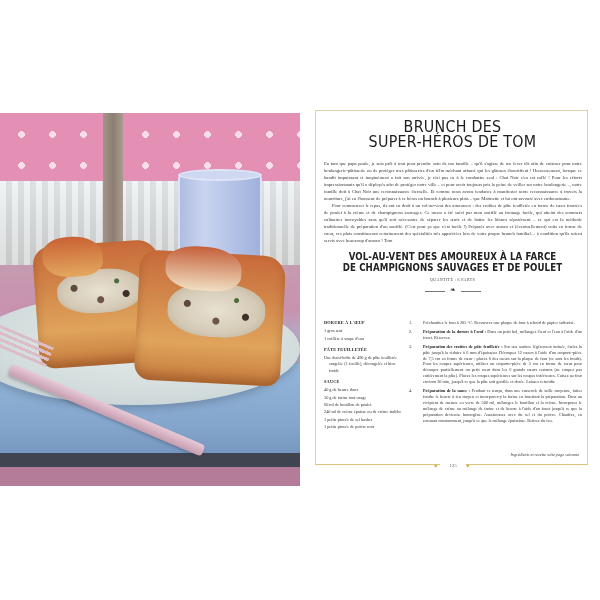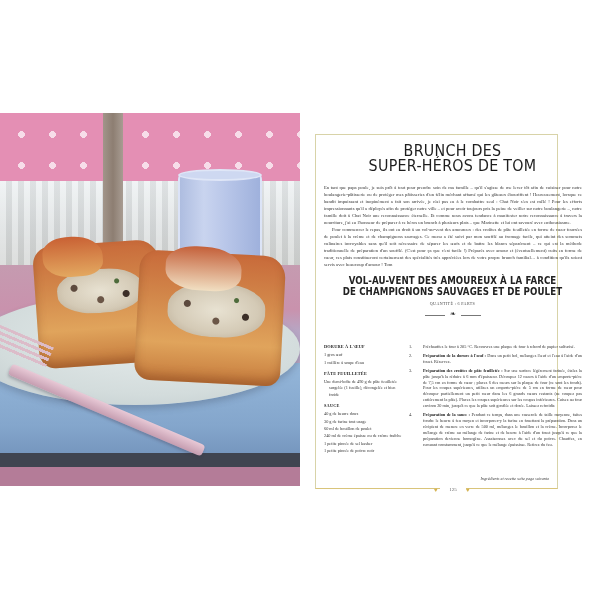--- a/index.html
+++ b/index.html
@@ -93,21 +93,21 @@
     box-shadow: 0 2px 3px rgba(60,50,70,.3);
   }
   .photo .tines {
     position: absolute; left: -8px; top: 222px; width: 60px; height: 22px;
     background: repeating-linear-gradient(180deg, #dcbcc9 0 3px, transparent 3px 6px);
     transform: rotate(23deg);
   }
 
   
   .recipe-page {
-    position: absolute; left: 315px; top: 134px; width: 243px; height: 355px;
+    position: absolute; left: 315px; top: 110px; width: 273px; height: 355px;
     border-left: 1px solid #d8d3a8; border-top: 1px solid #d8d3a8;
     border-right: 1px solid #d8d3a8; border-bottom: 1px solid #d9c47a;
     background: #ffffff;
   }
   .title {
     position: absolute; left: 0; top: 9px; width: 273px; text-align: center;
     font-family: "DejaVu Sans", sans-serif; font-weight: normal;
     font-size: 15.5px; line-height: 15px; letter-spacing: 0.3px; color: #1d1d1d;
     transform: scaleX(0.92);
   }

